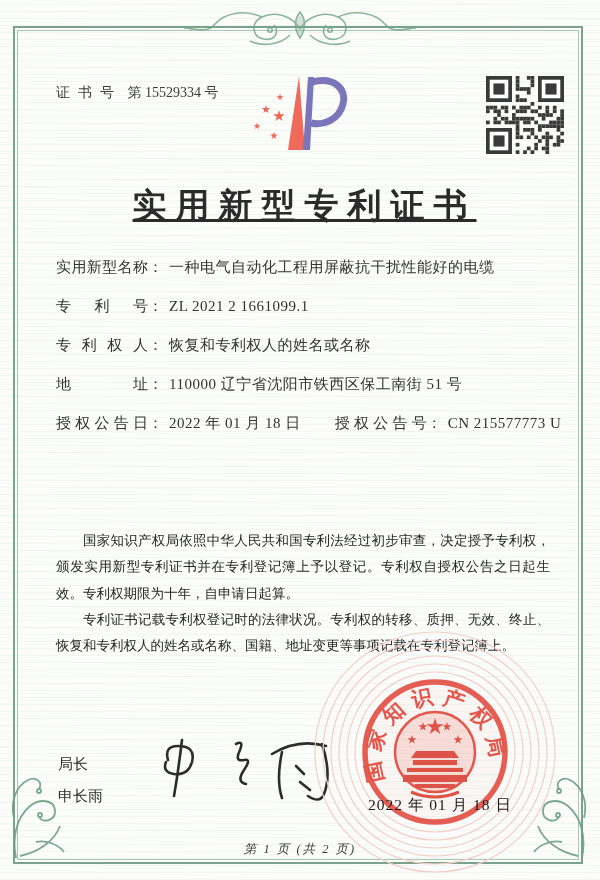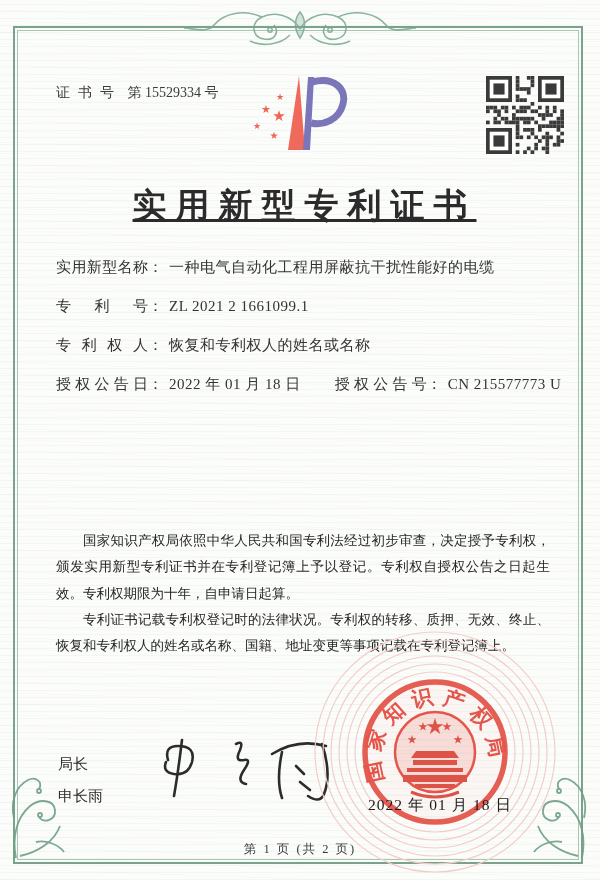--- a/index.html
+++ b/index.html
@@ -36,21 +36,21 @@
   .body-text{position:absolute;left:56px;right:50px;top:528px;font-size:13.5px;line-height:1.95;color:#262626;}
   .body-text p{margin:0;text-indent:2em;text-align:justify;}
   .director{position:absolute;left:58px;top:748px;font-size:15px;line-height:2.15;color:#2b2b2b;}
   .signature{position:absolute;left:140px;top:718px;width:210px;height:100px;}
   .seal{position:absolute;left:295px;top:612px;width:280px;height:280px;}
   .seal text{font-family:"Liberation Serif","DejaVu Serif",serif;font-weight:bold;}
   .seal-date{
     position:absolute;left:360px;top:795px;width:160px;text-align:center;
     font-size:15.5px;letter-spacing:1px;color:#1b1b1b;z-index:3;
   }
-  .footer{position:absolute;left:0;right:0;top:841px;text-align:center;font-size:12.5px;letter-spacing:2px;color:#3a3a3a;}
+  .footer{position:absolute;left:0;right:0;top:841px;text-align:center;font-size:12.5px;letter-spacing:2px;color:#3a3a3a;font-style:italic;}
   .flourish-top{position:absolute;left:180px;top:5px;width:240px;height:44px;}
   .flourish-bl{position:absolute;left:6px;top:756px;width:90px;height:104px;}
   .flourish-br{position:absolute;right:8px;top:756px;width:90px;height:104px;transform:scaleX(-1);}
 </style>
 </head>
 <body>
 
 <div class="texture"></div>
 
 <div class="frame-outer">
@@ -251,20 +251,23 @@
   <div class="frow">
     <span class="lbl">实用新型名称</span><span class="colon">：</span><span class="val">一种电气自动化工程用屏蔽抗干扰性能好的电缆</span>
   </div>
   <div class="frow">
     <span class="lbl">专利号</span><span class="colon">：</span><span class="val">ZL 2021 2 1661099.1</span>
   </div>
   <div class="frow">
     <span class="lbl">专利权人</span><span class="colon">：</span><span class="val">恢复和专利权人的姓名或名称</span>
   </div>
   <div class="frow">
+    <span class="lbl">地址</span><span class="colon">：</span><span class="val">110000 辽宁省沈阳市铁西区保工南街 51 号</span>
+  </div>
+  <div class="frow">
     <span class="lbl">授权公告日</span><span class="colon">：</span><span class="val">2022 年 01 月 18 日</span><span class="pair2"><span class="lbl">授权公告号</span><span class="colon">：</span><span class="val">CN 215577773 U</span></span>
   </div>
 </div>
 
 <div class="body-text">
   <p>国家知识产权局依照中华人民共和国专利法经过初步审查，决定授予专利权，颁发实用新型专利证书并在专利登记簿上予以登记。专利权自授权公告之日起生效。专利权期限为十年，自申请日起算。</p>
   <p>专利证书记载专利权登记时的法律状况。专利权的转移、质押、无效、终止、恢复和专利权人的姓名或名称、国籍、地址变更等事项记载在专利登记簿上。</p>
 </div>
 
 <div class="director">

